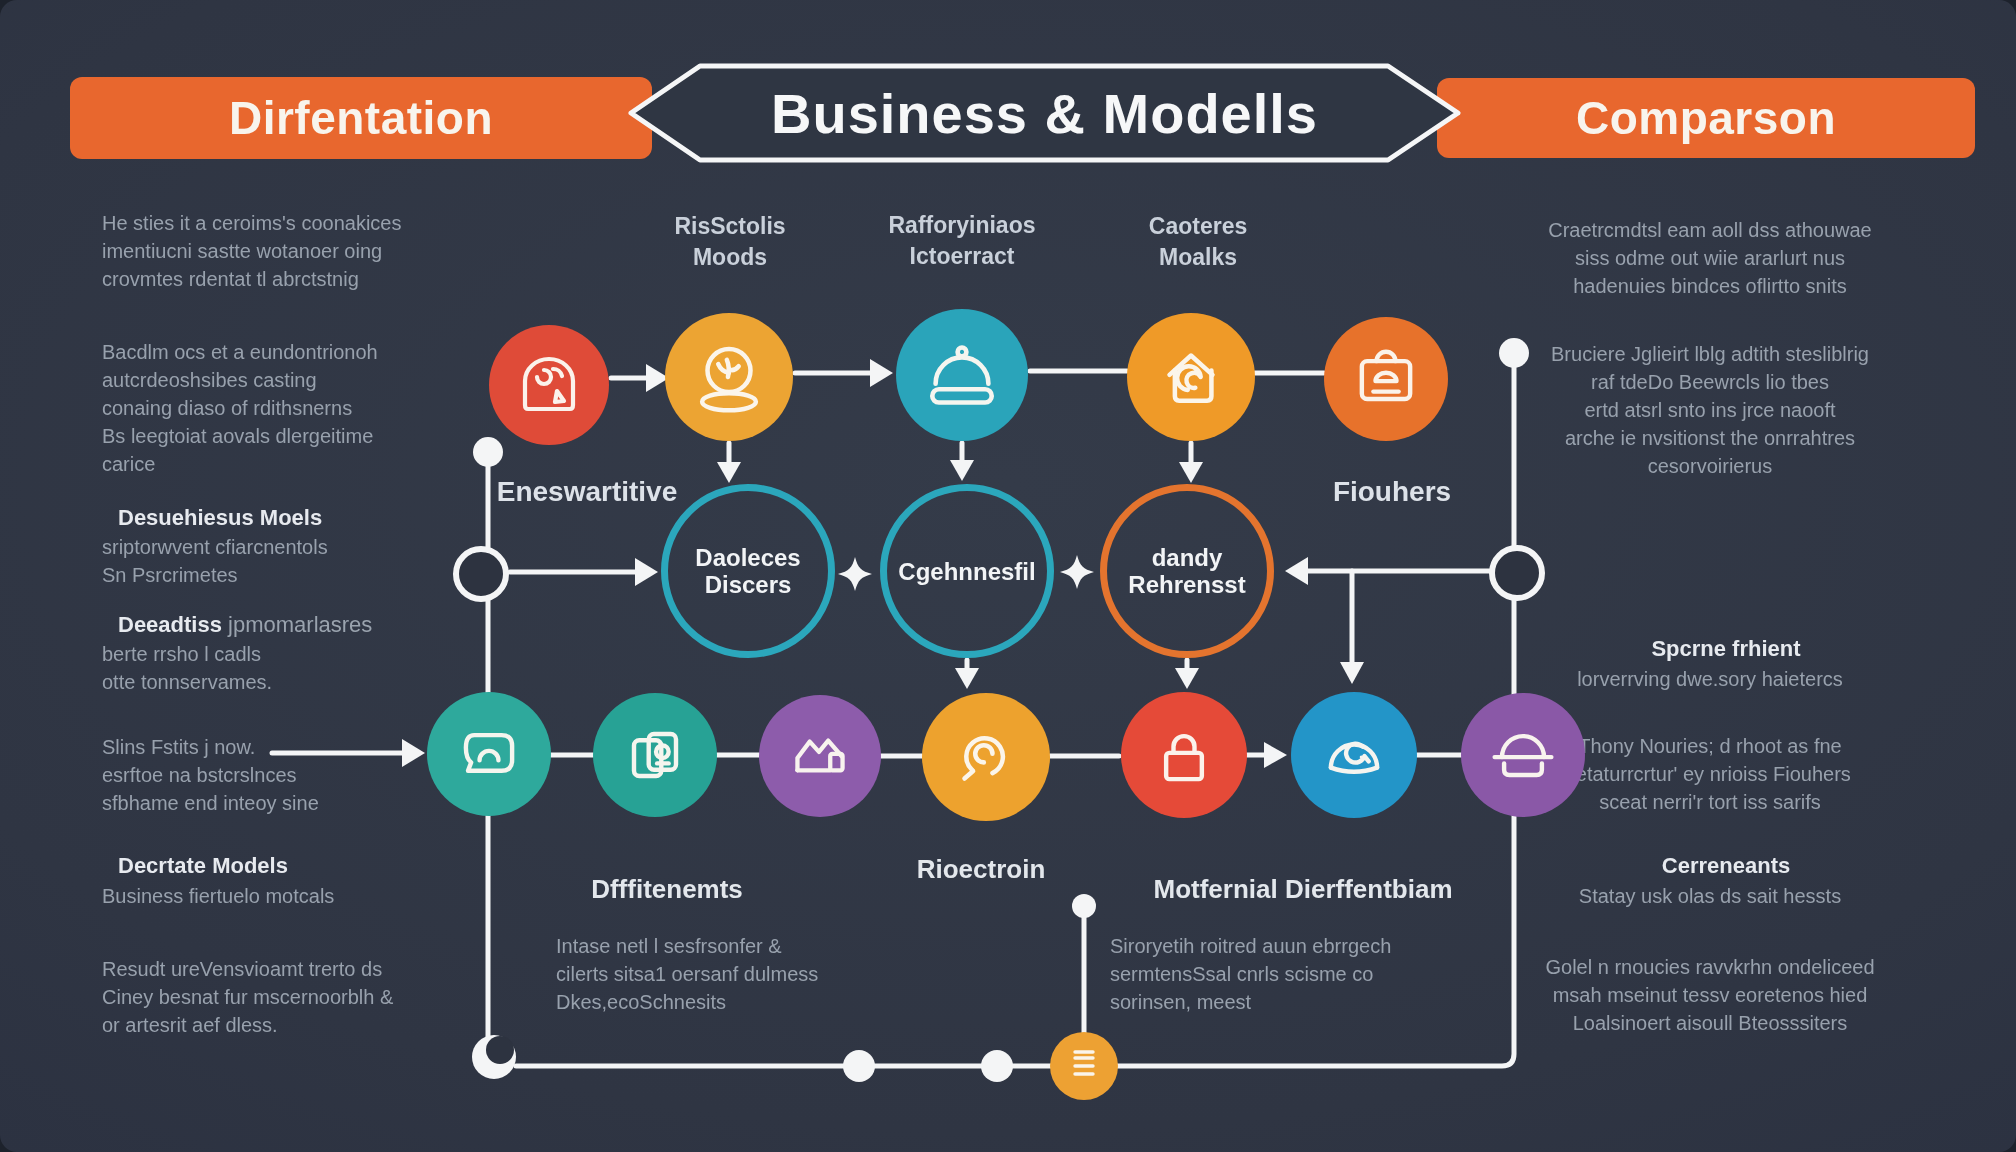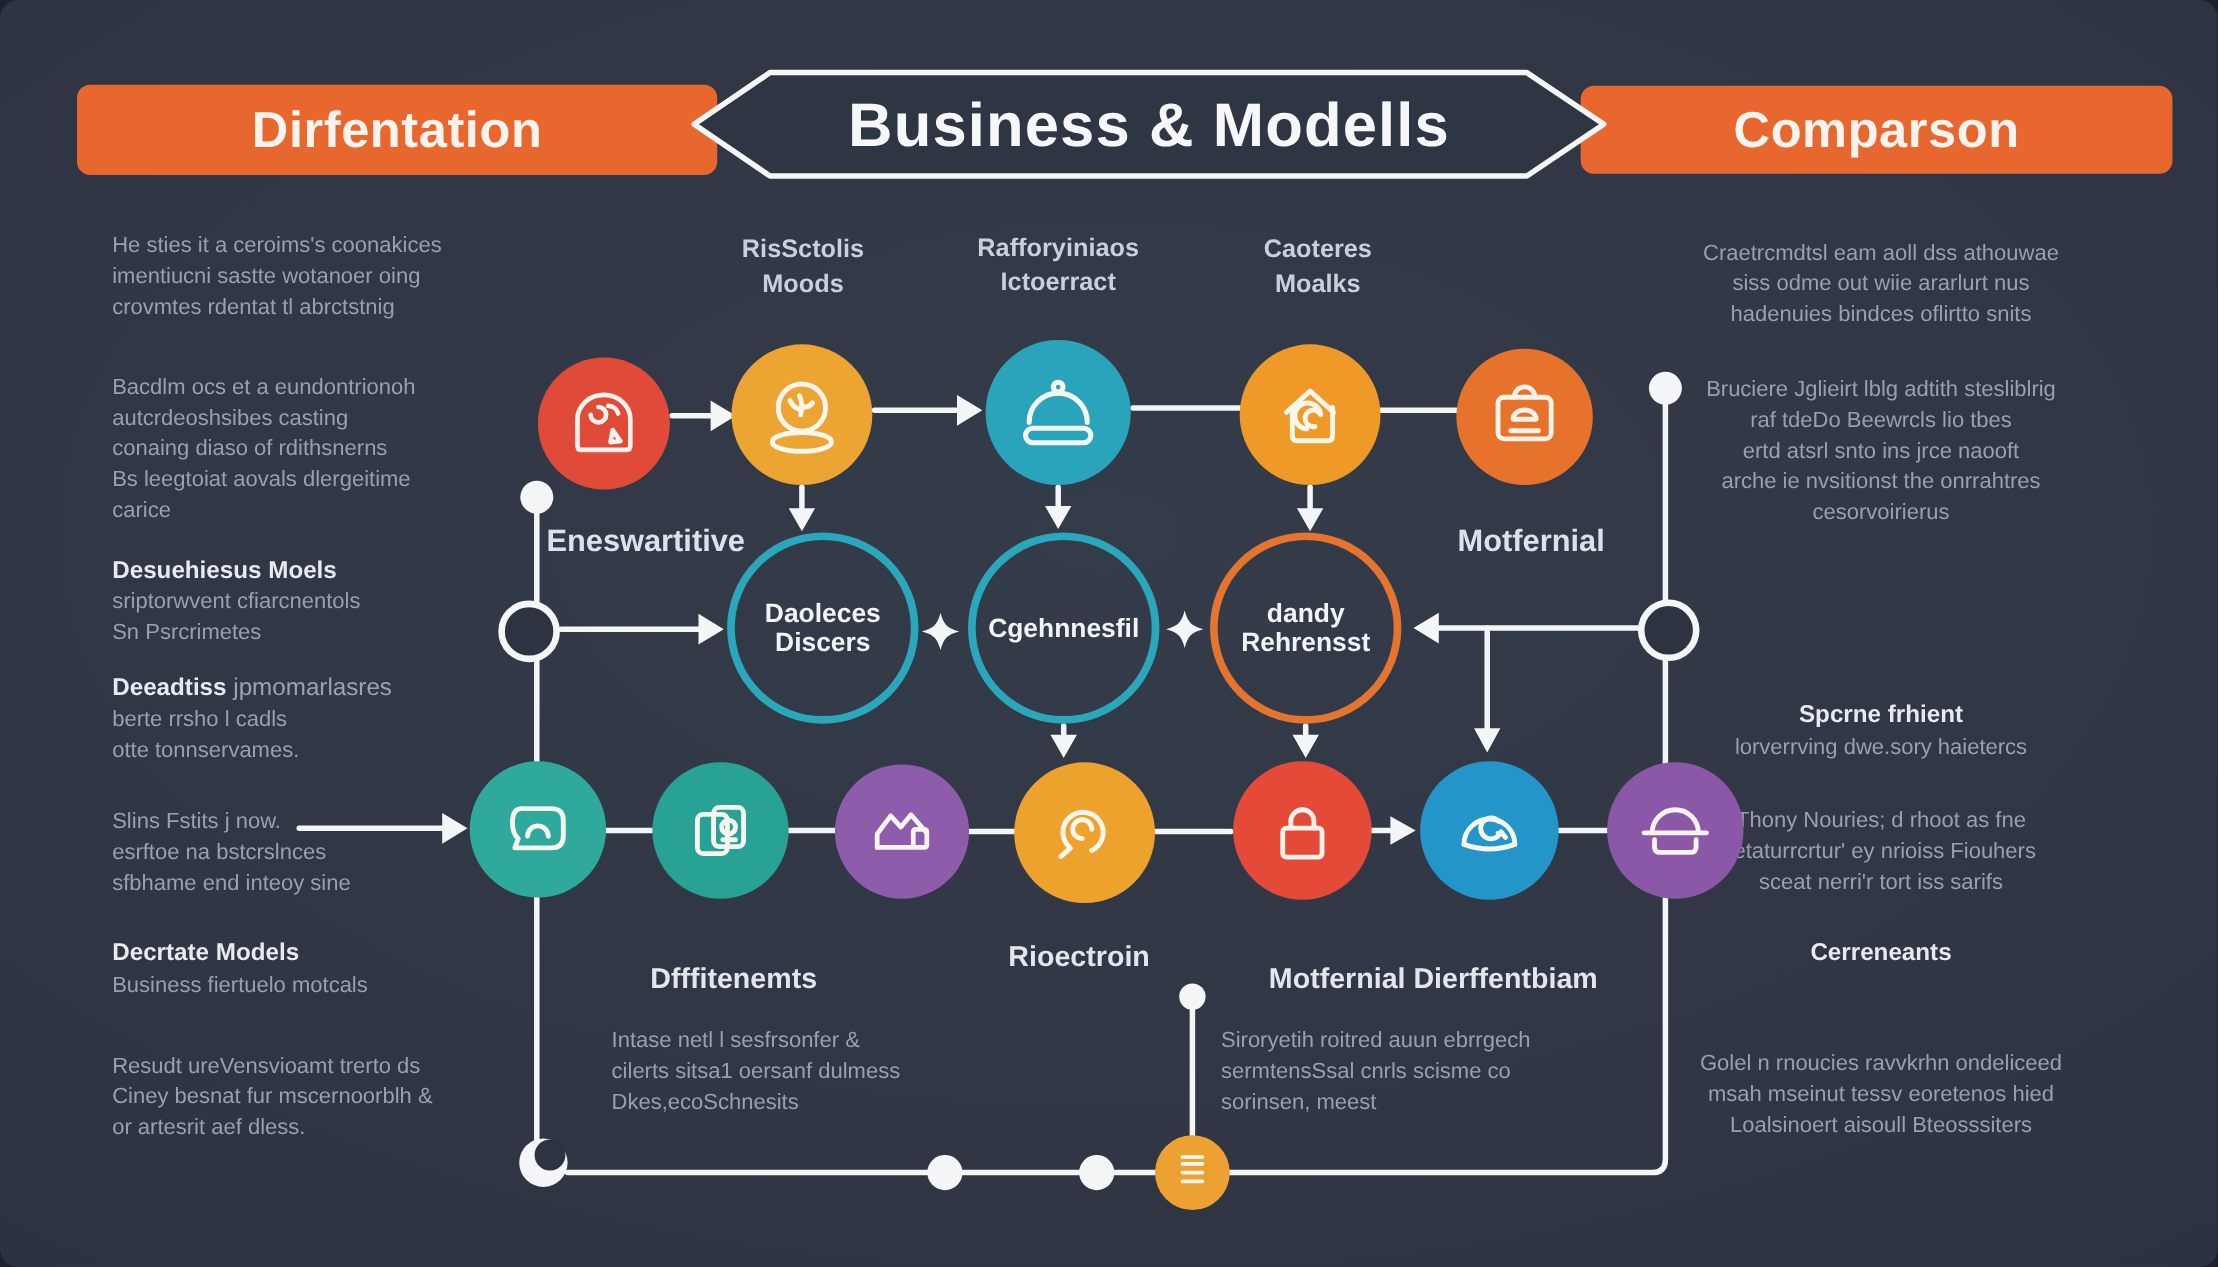--- a/index.html
+++ b/index.html
@@ -19,21 +19,21 @@
   }
   #banner-left{left:70px;width:582px;}
   #banner-right{left:1437px;width:538px;top:78px;height:80px;}
   #title-wrap{
     position:absolute;left:631px;top:66px;width:827px;height:94px;
     display:flex;align-items:center;justify-content:center;
     color:#f6f7f8;font-size:56px;font-weight:700;letter-spacing:1px;
   }
   
   .para{position:absolute;color:#98a1ad;font-size:20px;line-height:28px;white-space:pre-line;}
-  .heading{position:absolute;color:#e7eaef;font-size:22px;font-weight:700;line-height:26px;white-space:pre-line;}
+  .heading{position:absolute;color:#e7eaef;font-size:22px;font-weight:700;line-height:26px;white-space:pre-line;margin-left:16px;}
   .heading .tail{color:#9aa3ae;font-weight:400;}
   .r{text-align:center;}
   
   .toplabel{position:absolute;width:260px;text-align:center;color:#c9d0da;font-size:23px;font-weight:600;line-height:31px;white-space:pre-line;}
   .midlabel{position:absolute;width:260px;text-align:center;color:#dde2e9;font-size:28px;font-weight:700;}
   .bottomlabel{position:absolute;text-align:center;color:#e3e7ec;font-size:26px;font-weight:700;}
   
   .node{position:absolute;border-radius:50%;display:flex;align-items:center;justify-content:center;}
   .ring{position:absolute;border-radius:50%;box-sizing:border-box;border:7px solid #fff;
         display:flex;align-items:center;justify-content:center;text-align:center;
@@ -159,20 +159,21 @@
 raf tdeDo Beewrcls lio tbes
 ertd atsrl snto ins jrce naooft
 arche ie nvsitionst the onrrahtres
 cesorvoirierus</div>
   <div class="heading r" style="left:1500px;top:636px;width:420px">Spcrne frhient</div>
   <div class="para r" style="left:1500px;top:665px;width:420px">lorverrving dwe.sory haietercs</div>
   <div class="para r" style="left:1500px;top:732px;width:420px">Thony Nouries; d rhoot as fne
 retaturrcrtur' ey nrioiss Fiouhers
 sceat nerri'r tort iss sarifs</div>
   <div class="heading r" style="left:1500px;top:853px;width:420px">Cerreneants</div>
+  <div class="para r" style="left:1500px;top:882px;width:420px">Statay usk olas ds sait hessts</div>
   <div class="para r" style="left:1500px;top:953px;width:420px">Golel n rnoucies ravvkrhn ondeliceed
 msah mseinut tessv eoretenos hied
 Loalsinoert aisoull Bteosssiters</div>
 
   <div class="toplabel" style="left:600px;top:211px">RisSctolis
 Moods</div>
   <div class="toplabel" style="left:832px;top:210px">Rafforyiniaos
 Ictoerract</div>
   <div class="toplabel" style="left:1068px;top:211px">Caoteres
 Moalks</div>
@@ -217,21 +218,21 @@
     </svg>
   </div>
 
   <div class="ring" style="left:661px;top:484px;width:174px;height:174px;border-color:#2ba7bc">Daoleces
 Discers</div>
   <div class="ring" style="left:880px;top:484px;width:174px;height:174px;border-color:#2ba7bc">Cgehnnesfil</div>
   <div class="ring" style="left:1100px;top:484px;width:174px;height:174px;border-color:#e4742e">dandy
 Rehrensst</div>
 
   <div class="midlabel" style="left:457px;top:476px">Eneswartitive</div>
-  <div class="midlabel" style="left:1262px;top:476px">Motfernial</div>
+  <div class="midlabel" style="left:1262px;top:476px">Fiouhers</div>
 
   <div class="node" style="left:427px;top:692px;width:124px;height:124px;background:#2ea99c">
     <svg width="84" height="84" viewBox="-40 -40 80 80">
       <path d="M -14 -18 H 12 Q 22 -18 22 -8 V 6 Q 22 16 12 16 H -8 L -20 16 L -17 8 Q -22 4 -22 -6 Q -22 -18 -14 -18 Z"></path>
       <path d="M -9 6 a 9 9 0 0 1 18 0"></path>
     </svg>
   </div>
   <div class="node" style="left:593px;top:693px;width:124px;height:124px;background:#27a295">
     <svg width="84" height="84" viewBox="-40 -40 80 80">
       <rect x="-20" y="-14" width="26" height="34" rx="5"></rect>

